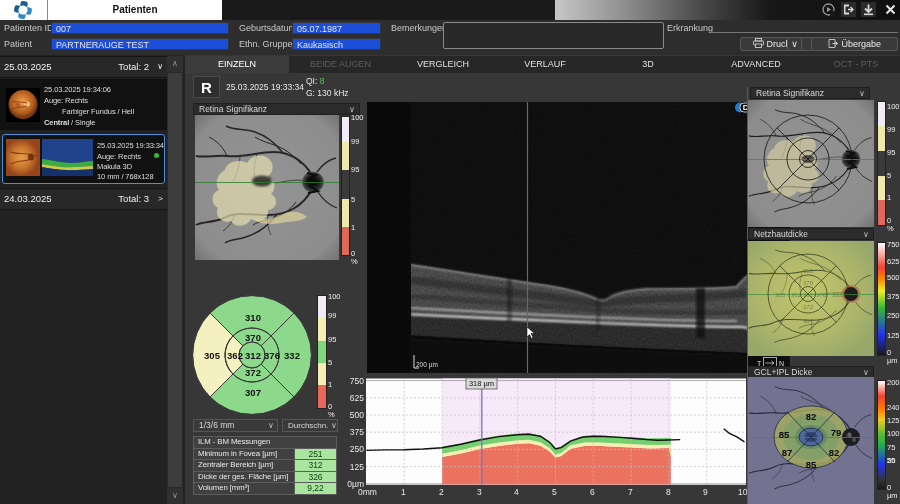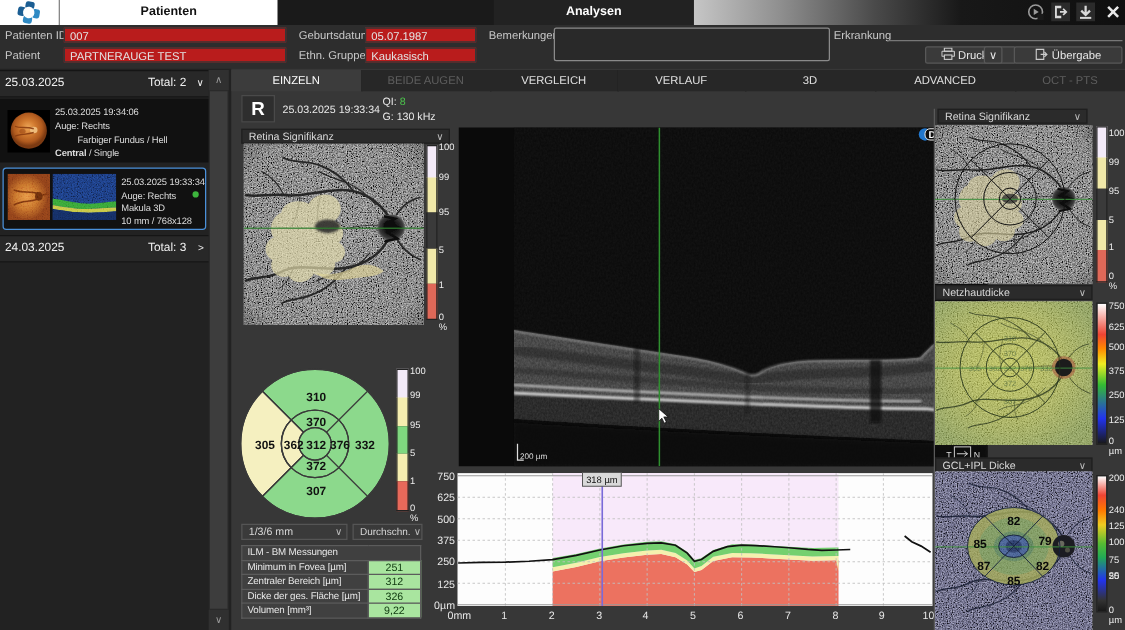--- a/index.html
+++ b/index.html
@@ -9,21 +9,21 @@
   
   #topbar{left:0;top:0;width:900px;height:20px;background:#1a1a1a;}
   #topgrad{left:555px;top:0;width:345px;height:20px;background:linear-gradient(90deg,#c6c6c6 0%,#8f8f8f 20%,#4a4a4a 42%,#181818 62%,#0f0f0f 100%);}
   .tab1{top:0;height:20px;color:#111;background:#fff;font-size:10px;font-weight:bold;text-align:center;line-height:20px;}
   #logo{left:0;top:0;width:47px;height:20px;background:#fff;}
   #tabA{left:395px;top:0;width:160px;height:20px;background:#222;color:#fff;font-size:10px;font-weight:bold;text-align:center;line-height:20px;}
   .winbtn{top:2px;width:15px;height:15px;background:#2b2b2b;color:#ddd;text-align:center;line-height:15px;font-size:11px;}
   
   #infobar{left:0;top:20px;width:900px;height:35px;background:#2d2d2d;}
   .ilabel{position:absolute;color:#c8c8c8;font-size:9px;}
-  .ifield{position:absolute;height:12px;background:#b91c1c;border:1px solid #363636;color:#e3e3e3;font-size:9px;line-height:12px;padding-left:4px;box-sizing:border-box;}
+  .ifield{position:absolute;height:12px;background:#1d4ed8;border:1px solid #363636;color:#e3e3e3;font-size:9px;line-height:12px;padding-left:4px;box-sizing:border-box;}
   .ibtn{position:absolute;height:14px;background:#3a3a3a;border:1px solid #585858;color:#e8e8e8;font-size:9px;line-height:13px;text-align:center;box-sizing:border-box;border-radius:2px;}
   
   #leftpanel{left:0;top:55px;width:185px;height:449px;background:#222;}
   .dhead{position:absolute;left:0;width:167px;background:#282828;color:#f0f0f0;font-size:9.5px;border-top:1px solid #151515;border-bottom:1px solid #151515;}
   .litem{position:absolute;background:#111;}
   .lt{position:absolute;color:#ddd;font-size:7.5px;white-space:nowrap;letter-spacing:-0.1px;}
   
   .tab2{position:absolute;top:56px;height:17px;background:#272727;color:#e0e0e0;font-size:9px;text-align:center;line-height:17px;border-right:1px solid #1c1c1c;}
   .hdr{position:absolute;height:12px;background:#2b2b2b;border:1px solid #1f1f1f;color:#d8d8d8;font-size:8.5px;line-height:11px;padding-left:5px;box-sizing:border-box;}
   .chev{position:absolute;color:#bbb;font-size:8px;}
@@ -32,21 +32,20 @@
   td.tl{background:#404040;border:1px solid #5c5c5c;color:#e8e8e8;font-size:7.8px;height:10.5px;padding:0 0 0 4px;white-space:nowrap;overflow:hidden;line-height:10.5px;letter-spacing:-0.1px;}
   td.tv{background:#a9e59f;border:1px solid #5c5c5c;color:#103a10;font-size:8.5px;text-align:center;padding:0;white-space:nowrap;}
 </style>
 </head>
 <body>
 <div id="stage">
 
   <div class="abs" id="topbar"></div>
   <div class="abs" id="topgrad"></div>
   <div class="abs tab1" style="left:47px;width:174px;border-left:1px solid #888;">Patienten</div>
-  <div class="abs" id="tabA">Analysen</div>
   <div class="abs" id="logo">
     <svg width="47" height="20" viewBox="0 0 47 20">
       <g transform="translate(23,10) rotate(10)">
         <rect x="-3.6" y="-8.8" width="7.2" height="6" rx="2" fill="#1b5e93" transform="rotate(0)"></rect>
         <rect x="-3.6" y="-8.8" width="7.2" height="6" rx="2" fill="#2f8ac4" transform="rotate(90)"></rect>
         <rect x="-3.6" y="-8.8" width="7.2" height="6" rx="2" fill="#2f8ac4" transform="rotate(180)"></rect>
         <rect x="-3.6" y="-8.8" width="7.2" height="6" rx="2" fill="#1b5e93" transform="rotate(270)"></rect>
         <circle cx="0" cy="0" r="4.6" fill="#fff"></circle>
       </g>
     </svg>

